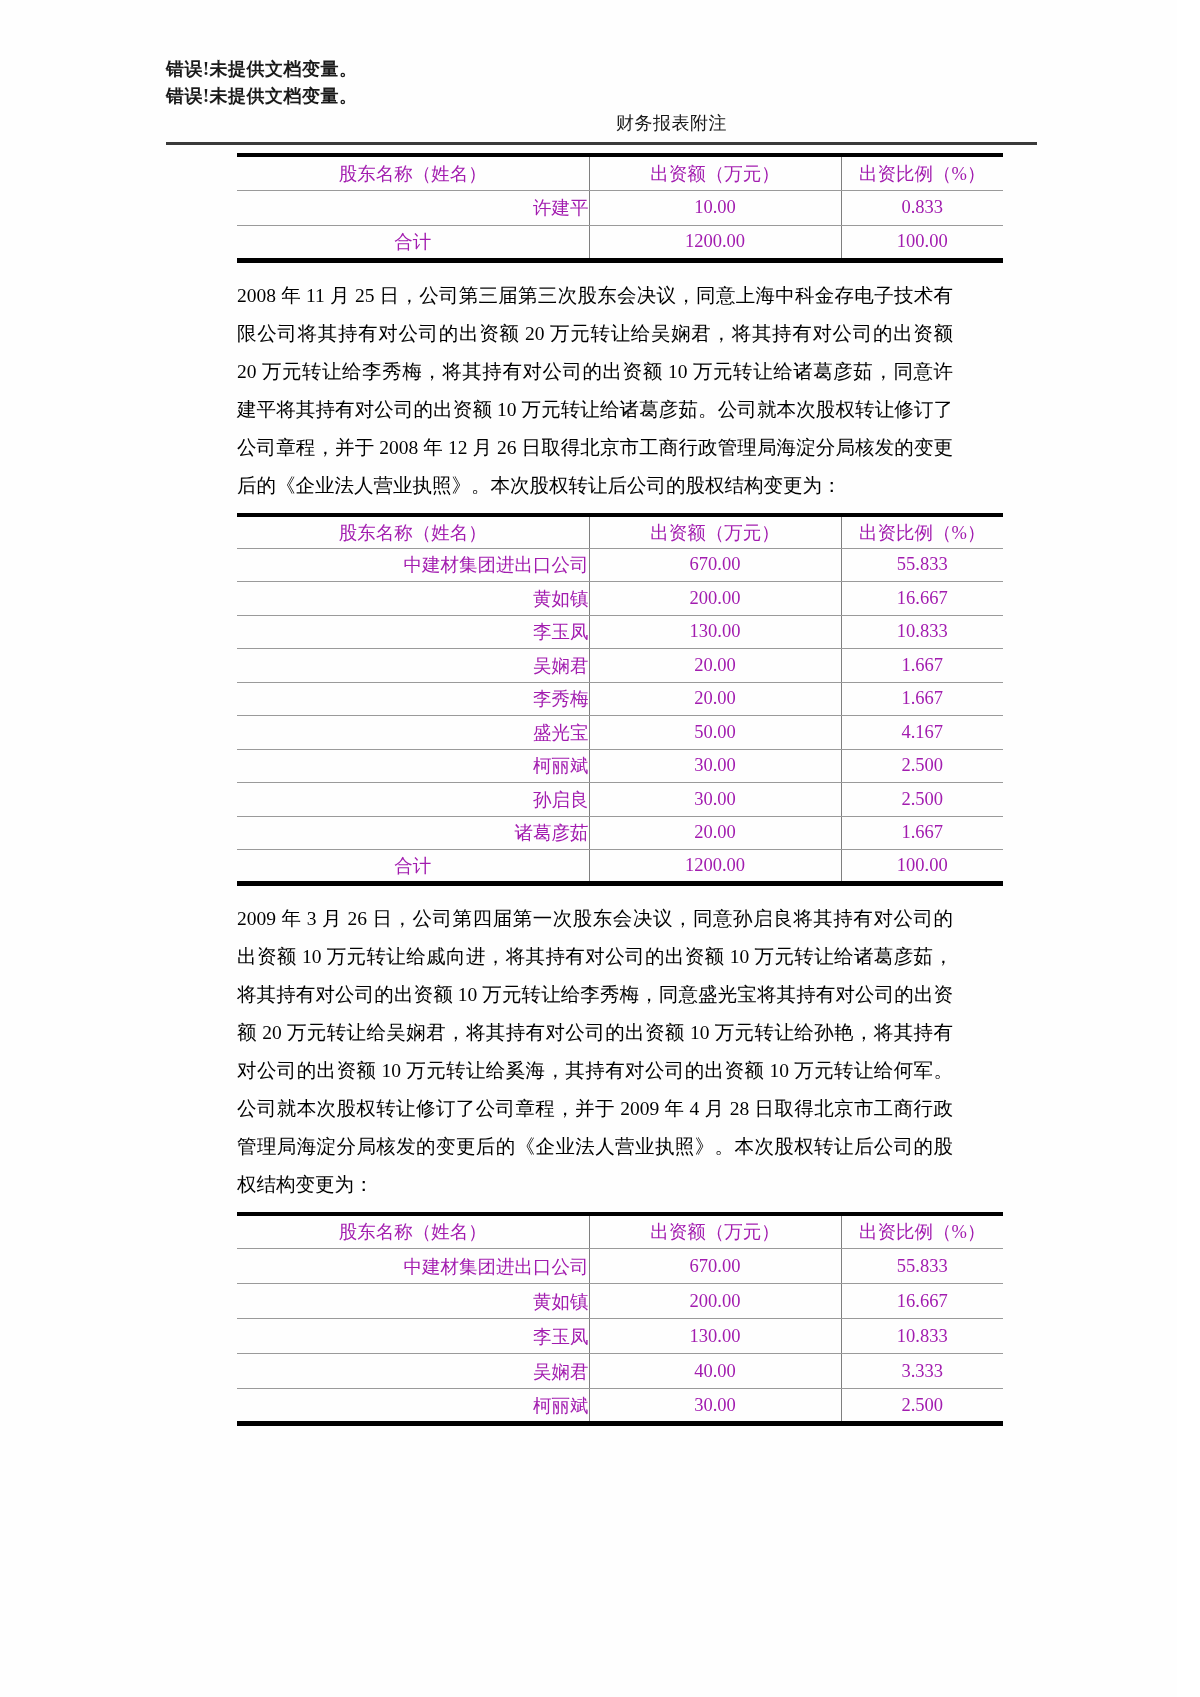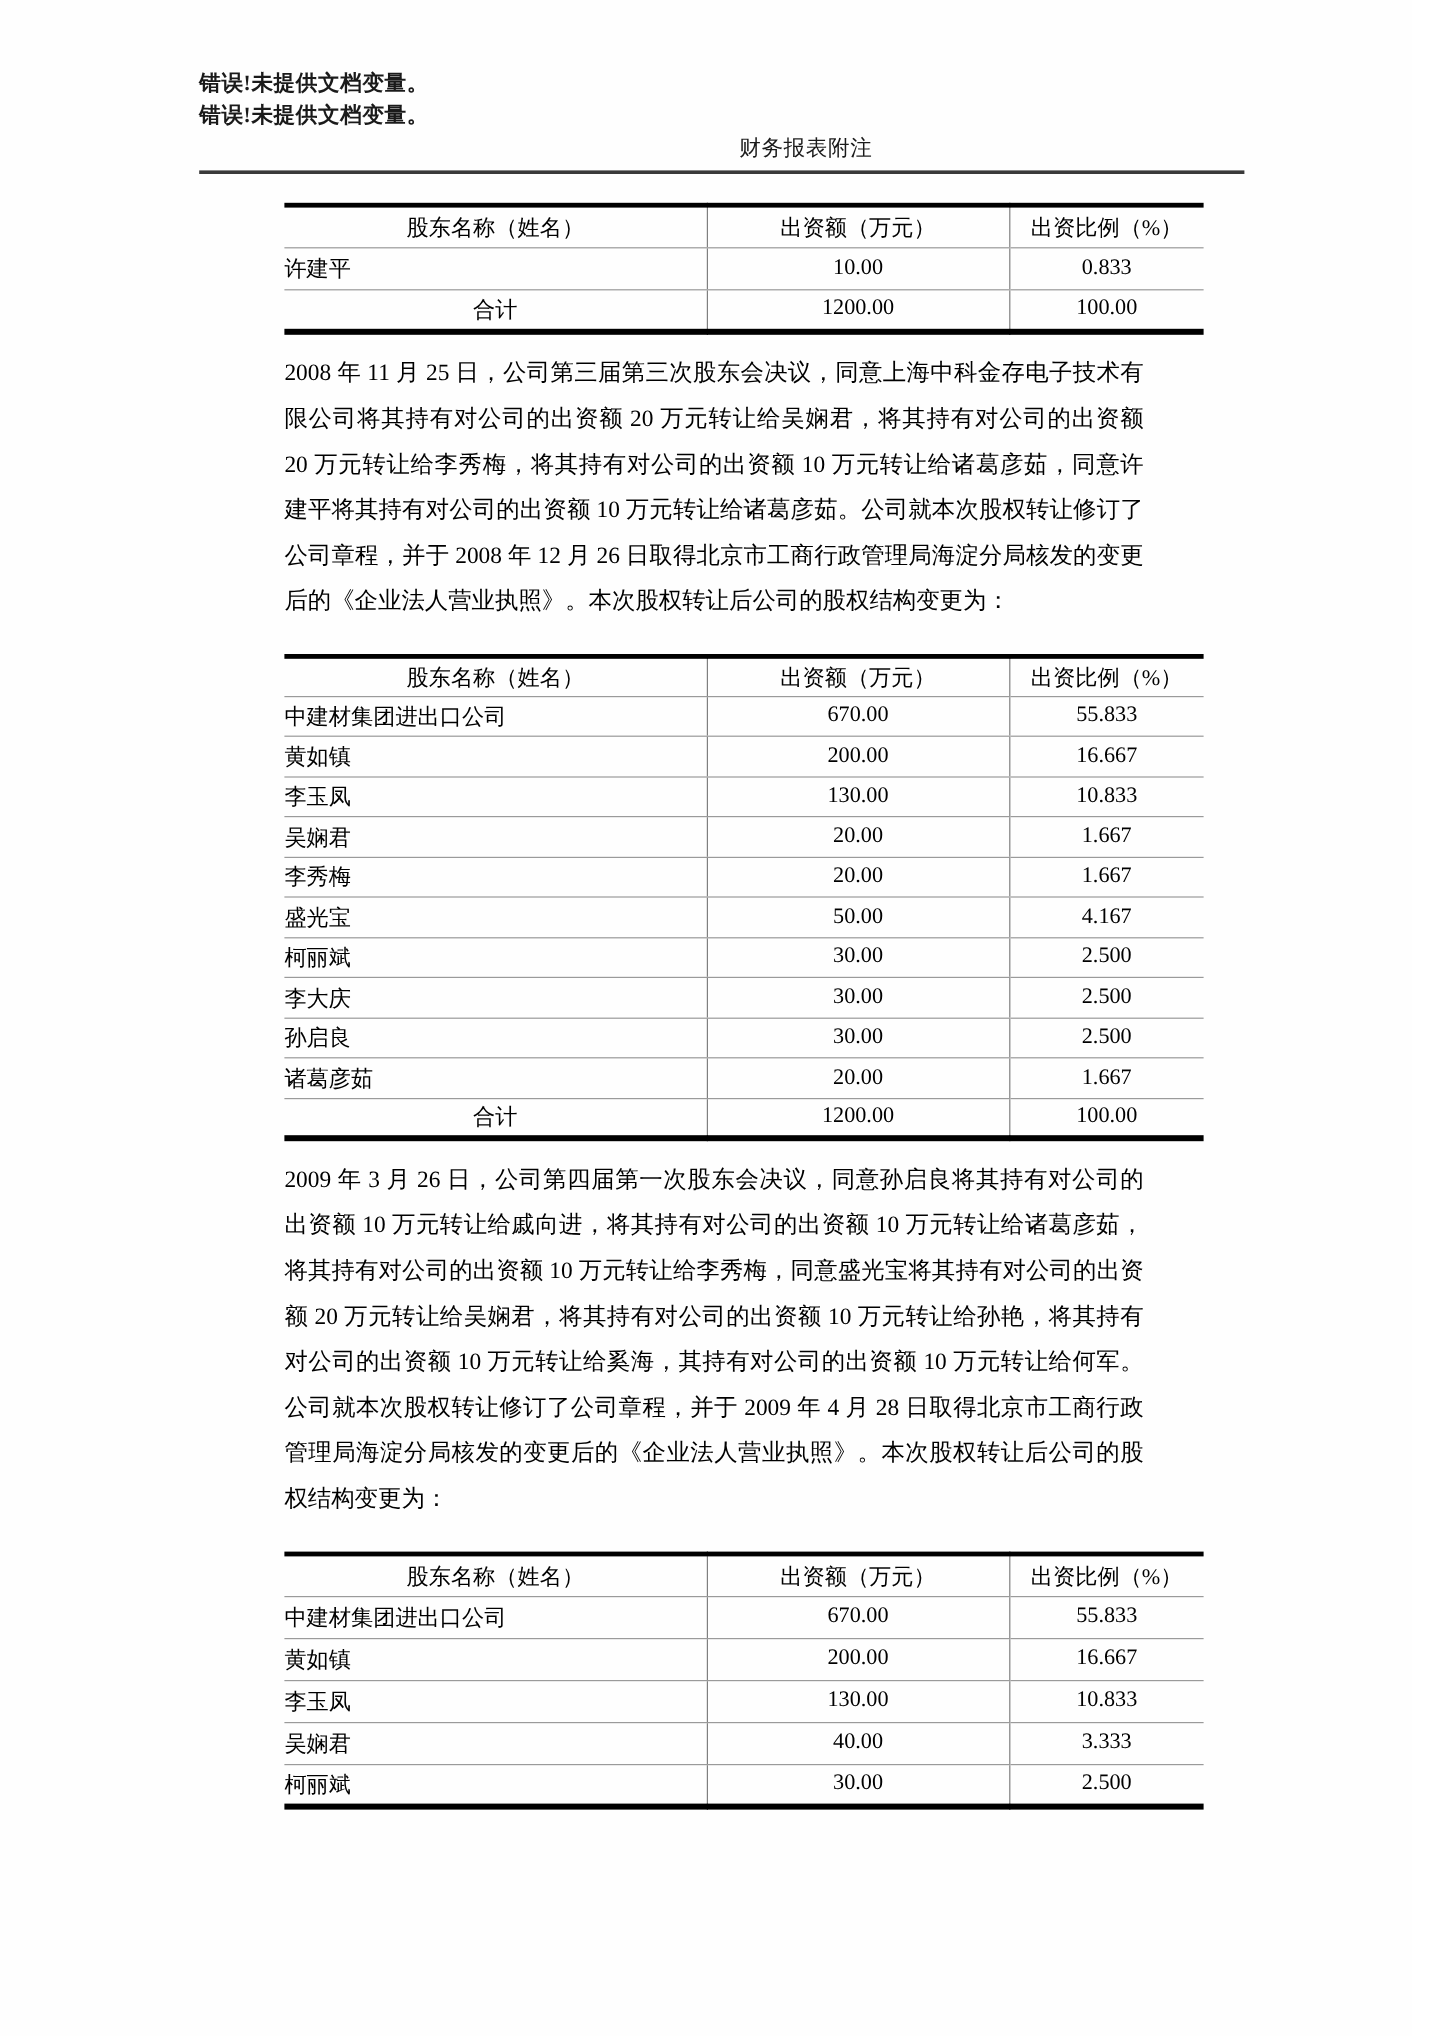--- a/index.html
+++ b/index.html
@@ -39,39 +39,39 @@
     margin-top: 14px;
     margin-bottom: 8px;
   }
 
   table.fin {
     width: 766px;
     border-collapse: collapse;
     table-layout: fixed;
     border-top: 4px solid #000;
     border-bottom: 5px solid #000;
-    margin-top: 24px;
+    margin-top: 8px;
     font-size: 18.5px;
-    color: #000000;
+    color: #a21caf;
   }
   table.fin td, table.fin th {
     font-weight: normal;
     height: 35px;
     vertical-align: middle;
     padding: 0;
   }
   table.fin.dense td, table.fin.dense th { height: 33.5px; }
   
   col.c-name  { width: 352px; }
   col.c-amt   { width: 252px; }
   col.c-ratio { width: 162px; }
   table.fin .vleft { border-left: 1px solid #7f7f7f; }
   table.fin tr.hairline td, table.fin tr.hairline th { border-bottom: 1.5px solid #9a9a9a; }
   table.fin th { text-align: center; }
-  td.name  { text-align: left; padding-left: 10px; }
+  td.name  { text-align: right; padding-left: 10px; }
   td.name.center { text-align: center; padding-left: 0; }
   td.amt   { text-align: center; padding-right: 14px; }
   td.ratio { text-align: center; }
 </style>
 </head>
 <body>
 
 <div class="page">
 
   <div class="doc-header">
@@ -151,25 +151,20 @@
         <td class="name">盛光宝</td>
         <td class="amt vleft">50.00</td>
         <td class="ratio vleft">4.167</td>
       </tr>
       <tr class="hairline">
         <td class="name">柯丽斌</td>
         <td class="amt vleft">30.00</td>
         <td class="ratio vleft">2.500</td>
       </tr>
       <tr class="hairline">
-        <td class="name">李大庆</td>
-        <td class="amt vleft">30.00</td>
-        <td class="ratio vleft">2.500</td>
-      </tr>
-      <tr class="hairline">
         <td class="name">孙启良</td>
         <td class="amt vleft">30.00</td>
         <td class="ratio vleft">2.500</td>
       </tr>
       <tr class="hairline">
         <td class="name">诸葛彦茹</td>
         <td class="amt vleft">20.00</td>
         <td class="ratio vleft">1.667</td>
       </tr>
       <tr>

